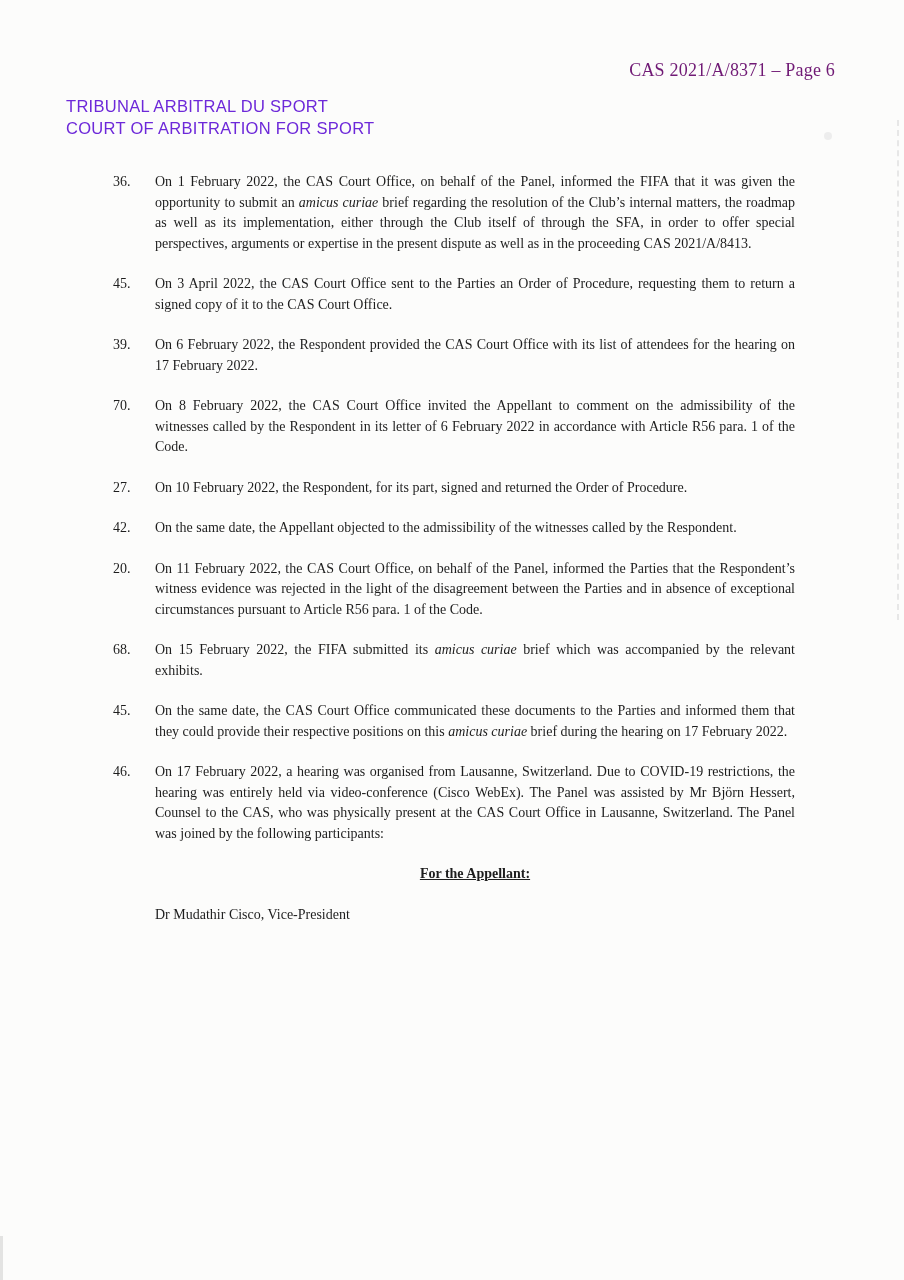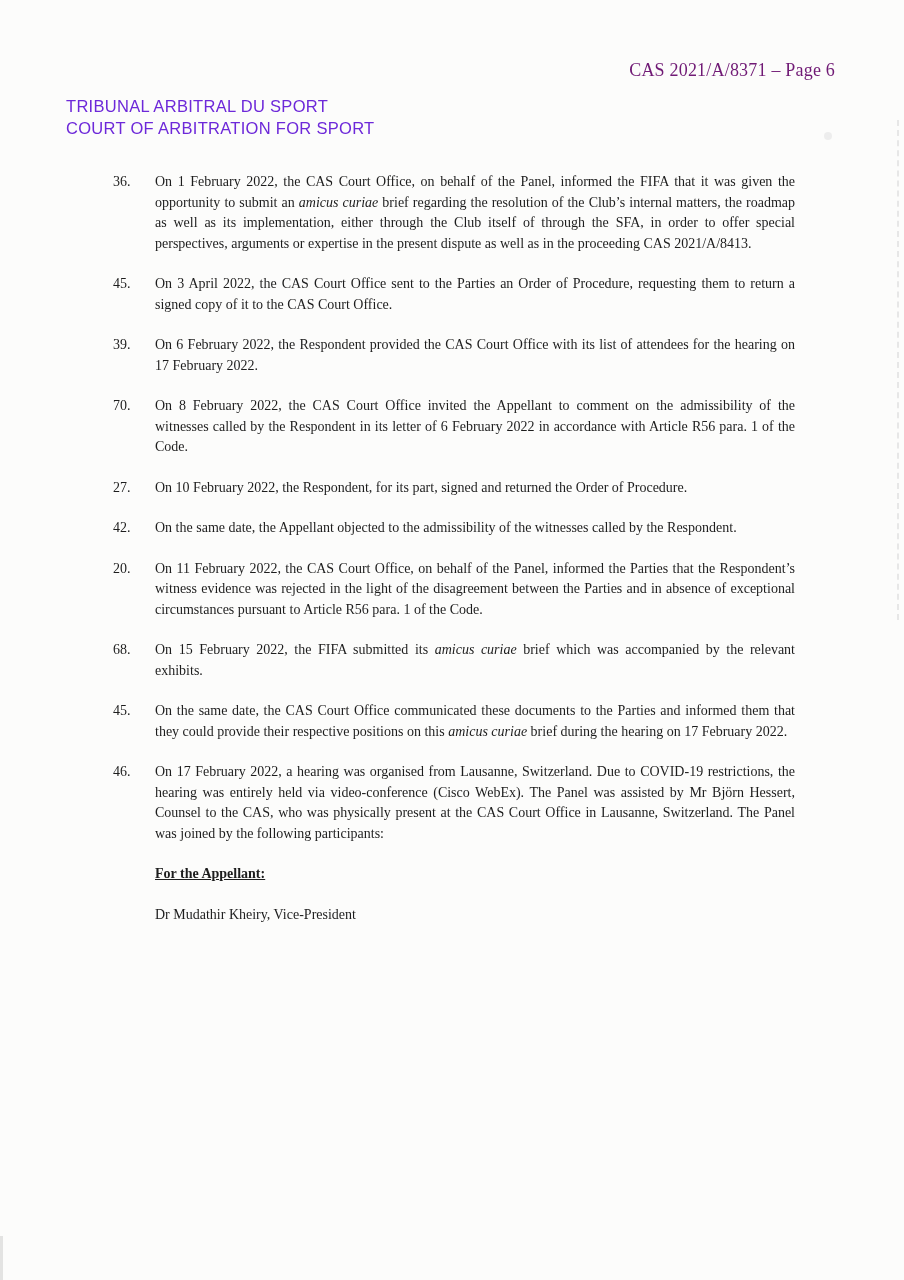--- a/index.html
+++ b/index.html
@@ -24,21 +24,21 @@
   .content {
     position: absolute; top: 172px; left: 113px; width: 682px;
     font-size: 14px; line-height: 20.5px;
   }
   .para-row { display: flex; margin-bottom: 20px; }
   .para-num { flex: 0 0 42px; width: 42px; }
   .para-text { flex: 1; text-align: justify; }
   .italic { font-style: italic; }
   .appellant-heading {
     margin: 0 0 20px 42px;
-    font-weight: bold; text-decoration: underline;
+    font-weight: bold; text-decoration: underline; text-align: center;
   }
   .appellant-name { margin: 0 0 0 42px; }
   .scan-line-right {
     position: absolute; left: 897px; top: 120px;
     height: 500px; width: 0;
     border-left: 2px dashed #e4e4e4; opacity: 0.85;
   }
   .scan-dot {
     position: absolute; left: 824px; top: 132px;
     width: 8px; height: 8px; border-radius: 50%;
@@ -96,18 +96,18 @@
       <div class="para-row">
         <div class="para-num">45.</div>
         <div class="para-text"><span>On the same date, the CAS Court Office communicated these documents to the Parties and informed them that they could provide their respective positions on this </span><span class="italic">amicus curiae</span><span> brief during the hearing on 17 February 2022.</span></div>
       </div>
       <div class="para-row">
         <div class="para-num">46.</div>
         <div class="para-text"><span>On 17 February 2022, a hearing was organised from Lausanne, Switzerland. Due to COVID-19 restrictions, the hearing was entirely held via video-conference (Cisco WebEx). The Panel was assisted by Mr Björn Hessert, Counsel to the CAS, who was physically present at the CAS Court Office in Lausanne, Switzerland. The Panel was joined by the following participants:</span></div>
       </div>
     </div>
   <div class="appellant-heading">For the Appellant:</div>
-  <div class="appellant-name">Dr Mudathir Kheiry, Vice-President</div>
+  <div class="appellant-name">Dr Mudathir Cisco, Vice-President</div>
 </div>
 
 <div class="scan-line-right"></div>
 <div class="scan-dot"></div>
 <div class="scan-edge-bottomleft"></div>
 
 </body></html>

